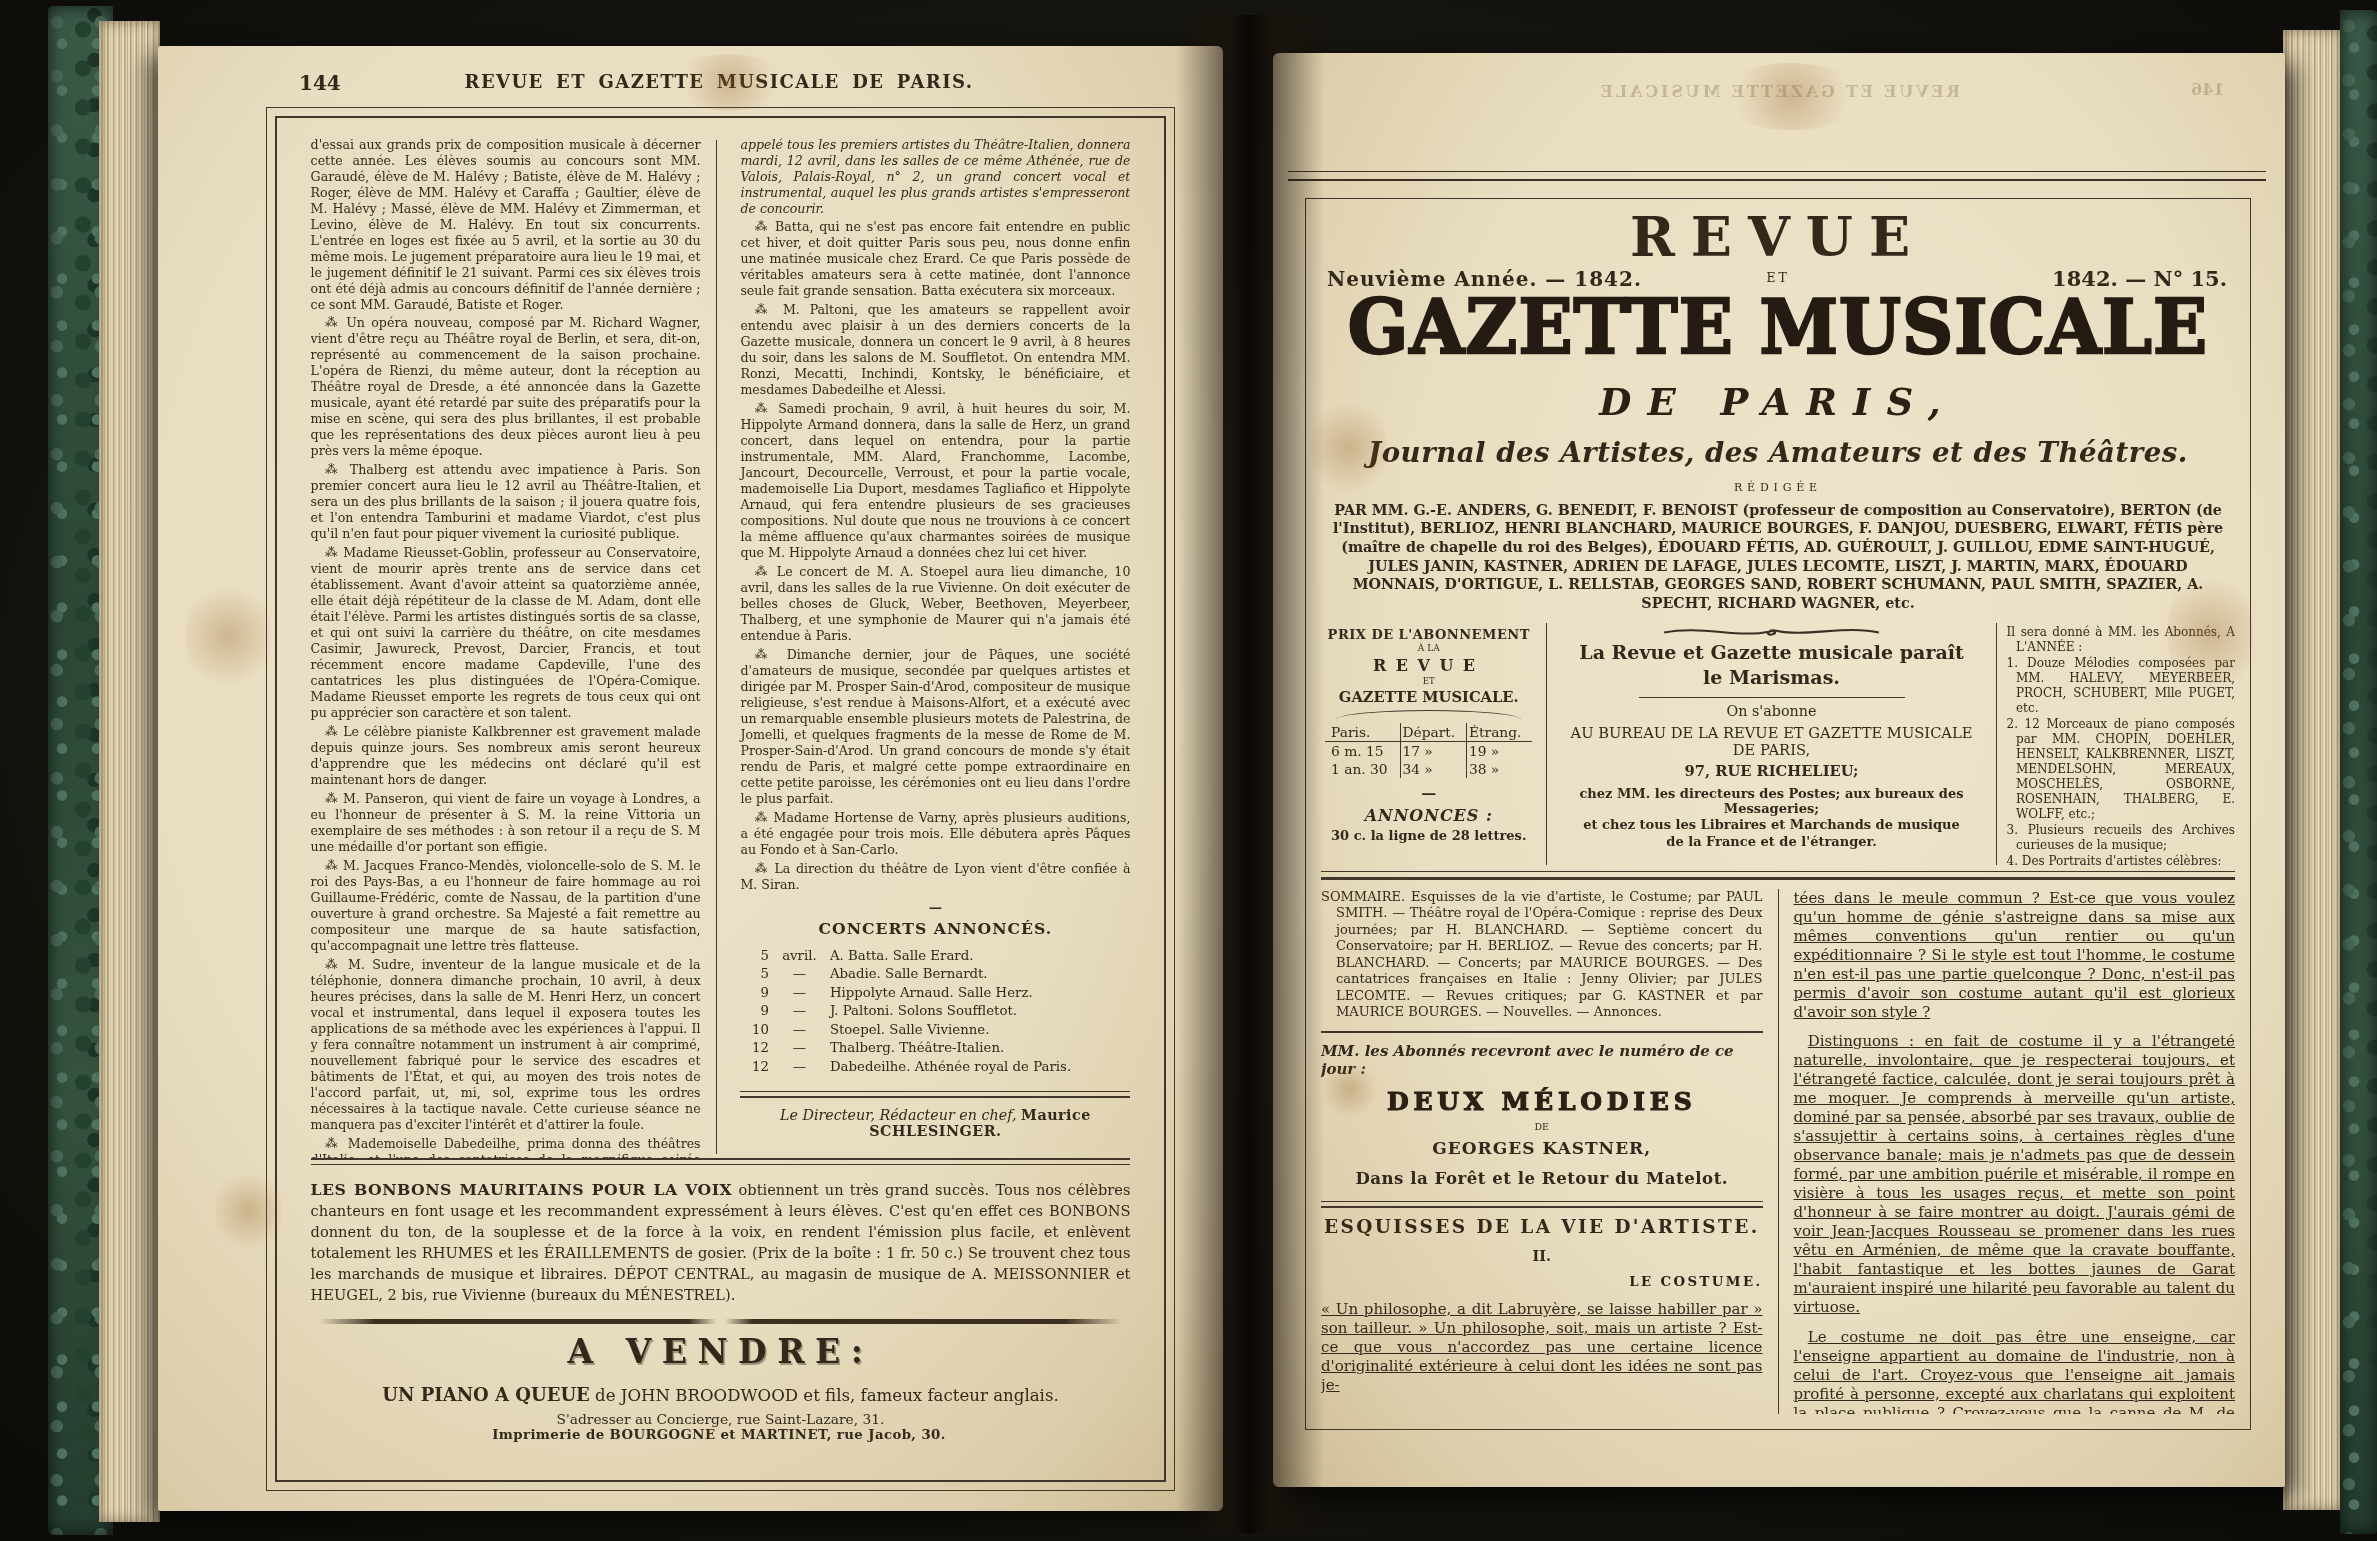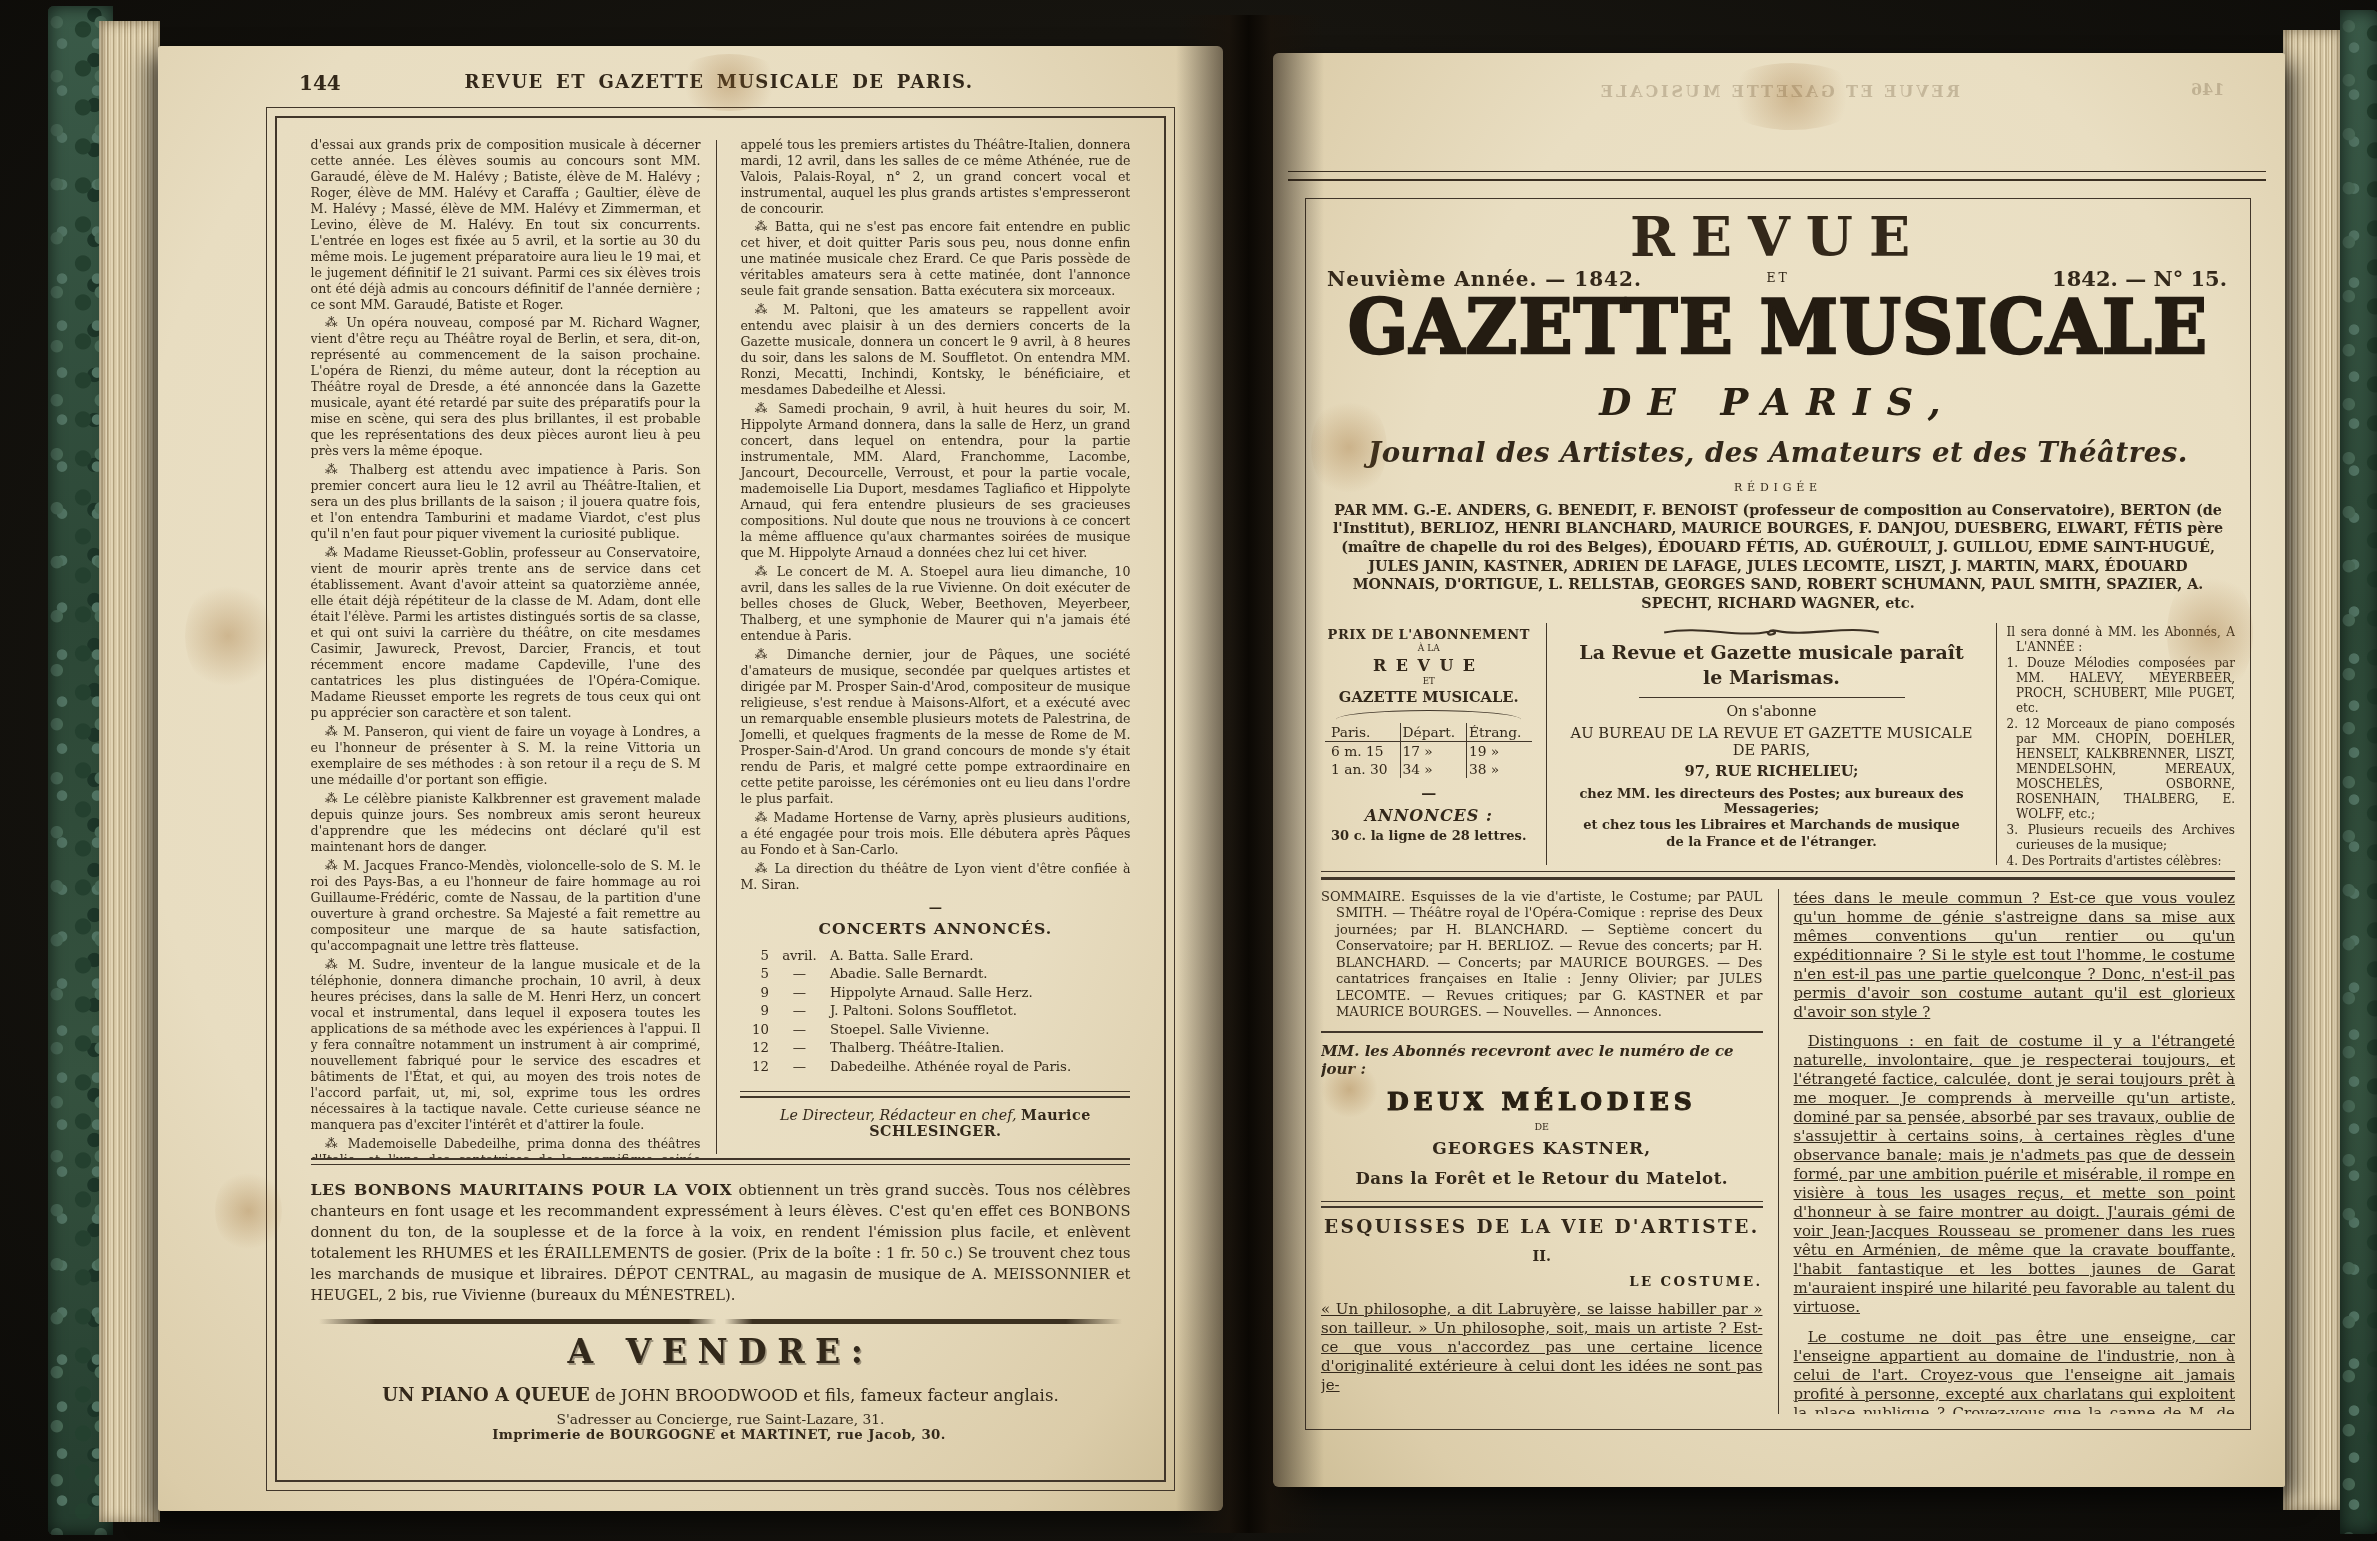--- a/index.html
+++ b/index.html
@@ -146,29 +146,29 @@
       <div class="lp-frame-in">
 
         <div class="cols">
           <div class="coldiv"></div>
 
           <div class="colL">
             <p class="news" style="text-indent:0;">d'essai aux grands prix de composition musicale à décerner cette année. Les élèves soumis au concours sont MM. Garaudé, élève de M. Halévy ; Batiste, élève de M. Halévy ; Roger, élève de MM. Halévy et Caraffa ; Gaultier, élève de M. Halévy ; Massé, élève de MM. Halévy et Zimmerman, et Levino, élève de M. Halévy. En tout six concurrents. L'entrée en loges est fixée au 5 avril, et la sortie au 30 du même mois. Le jugement préparatoire aura lieu le 19 mai, et le jugement définitif le 21 suivant. Parmi ces six élèves trois ont été déjà admis au concours définitif de l'année dernière ; ce sont MM. Garaudé, Batiste et Roger.</p>
             <p class="news">⁂ Un opéra nouveau, composé par M. Richard Wagner, vient d'être reçu au Théâtre royal de Berlin, et sera, dit-on, représenté au commencement de la saison prochaine. L'opéra de Rienzi, du même auteur, dont la réception au Théâtre royal de Dresde, a été annoncée dans la Gazette musicale, ayant été retardé par suite des préparatifs pour la mise en scène, qui sera des plus brillantes, il est probable que les représentations des deux pièces auront lieu à peu près vers la même époque.</p>
             <p class="news">⁂ Thalberg est attendu avec impatience à Paris. Son premier concert aura lieu le 12 avril au Théâtre-Italien, et sera un des plus brillants de la saison ; il jouera quatre fois, et l'on entendra Tamburini et madame Viardot, c'est plus qu'il n'en faut pour piquer vivement la curiosité publique.</p>
             <p class="news">⁂ Madame Rieusset-Goblin, professeur au Conservatoire, vient de mourir après trente ans de service dans cet établissement. Avant d'avoir atteint sa quatorzième année, elle était déjà répétiteur de la classe de M. Adam, dont elle était l'élève. Parmi les artistes distingués sortis de sa classe, et qui ont suivi la carrière du théâtre, on cite mesdames Casimir, Jawureck, Prevost, Darcier, Francis, et tout récemment encore madame Capdeville, l'une des cantatrices les plus distinguées de l'Opéra-Comique. Madame Rieusset emporte les regrets de tous ceux qui ont pu apprécier son caractère et son talent.</p>
+            <p class="news">⁂ Le célèbre pianiste Kalkbrenner est gravement malade depuis quinze jours. Ses nombreux amis seront heureux d'apprendre que les médecins ont déclaré qu'il est maintenant hors de danger.</p>
             <p class="news">⁂ M. Panseron, qui vient de faire un voyage à Londres, a eu l'honneur de présenter à S. M. la reine Vittoria un exemplaire de ses méthodes : à son retour il a reçu de S. M une médaille d'or portant son effigie.</p>
-            <p class="news">⁂ Le célèbre pianiste Kalkbrenner est gravement malade depuis quinze jours. Ses nombreux amis seront heureux d'apprendre que les médecins ont déclaré qu'il est maintenant hors de danger.</p>
             <p class="news">⁂ M. Jacques Franco-Mendès, violoncelle-solo de S. M. le roi des Pays-Bas, a eu l'honneur de faire hommage au roi Guillaume-Frédéric, comte de Nassau, de la partition d'une ouverture à grand orchestre. Sa Majesté a fait remettre au compositeur une marque de sa haute satisfaction, qu'accompagnait une lettre très flatteuse.</p>
             <p class="news">⁂ M. Sudre, inventeur de la langue musicale et de la téléphonie, donnera dimanche prochain, 10 avril, à deux heures précises, dans la salle de M. Henri Herz, un concert vocal et instrumental, dans lequel il exposera toutes les applications de sa méthode avec les expériences à l'appui. Il y fera connaître notamment un instrument à air comprimé, nouvellement fabriqué pour le service des escadres et bâtiments de l'État, et qui, au moyen des trois notes de l'accord parfait, ut, mi, sol, exprime tous les ordres nécessaires à la tactique navale. Cette curieuse séance ne manquera pas d'exciter l'intérêt et d'attirer la foule.</p>
             <p class="news">⁂ Mademoiselle Dabedeilhe, prima donna des théâtres d'Italie, et l'une des cantatrices de la magnifique soirée musicale de l'Athénée royal, où M. le marquis de Las Marismas avait</p>
           </div>
 
           <div class="colR">
-            <p class="news" style="text-indent:0;">appelé tous les premiers artistes du Théâtre-Italien, donnera mardi, 12 avril, dans les salles de ce même Athénée, rue de Valois, Palais-Royal, n° 2, un grand concert vocal et instrumental, auquel les plus grands artistes s'empresseront de concourir.</p>
+            <p class="news" style="text-indent:0;font-style:italic;">appelé tous les premiers artistes du Théâtre-Italien, donnera mardi, 12 avril, dans les salles de ce même Athénée, rue de Valois, Palais-Royal, n° 2, un grand concert vocal et instrumental, auquel les plus grands artistes s'empresseront de concourir.</p>
             <p class="news">⁂ Batta, qui ne s'est pas encore fait entendre en public cet hiver, et doit quitter Paris sous peu, nous donne enfin une matinée musicale chez Erard. Ce que Paris possède de véritables amateurs sera à cette matinée, dont l'annonce seule fait grande sensation. Batta exécutera six morceaux.</p>
             <p class="news">⁂ M. Paltoni, que les amateurs se rappellent avoir entendu avec plaisir à un des derniers concerts de la Gazette musicale, donnera un concert le 9 avril, à 8 heures du soir, dans les salons de M. Souffletot. On entendra MM. Ronzi, Mecatti, Inchindi, Kontsky, le bénéficiaire, et mesdames Dabedeilhe et Alessi.</p>
             <p class="news">⁂ Samedi prochain, 9 avril, à huit heures du soir, M. Hippolyte Armand donnera, dans la salle de Herz, un grand concert, dans lequel on entendra, pour la partie instrumentale, MM. Alard, Franchomme, Lacombe, Jancourt, Decourcelle, Verroust, et pour la partie vocale, mademoiselle Lia Duport, mesdames Tagliafico et Hippolyte Arnaud, qui fera entendre plusieurs de ses gracieuses compositions. Nul doute que nous ne trouvions à ce concert la même affluence qu'aux charmantes soirées de musique que M. Hippolyte Arnaud a données chez lui cet hiver.</p>
             <p class="news">⁂ Le concert de M. A. Stoepel aura lieu dimanche, 10 avril, dans les salles de la rue Vivienne. On doit exécuter de belles choses de Gluck, Weber, Beethoven, Meyerbeer, Thalberg, et une symphonie de Maurer qui n'a jamais été entendue à Paris.</p>
             <p class="news">⁂ Dimanche dernier, jour de Pâques, une société d'amateurs de musique, secondée par quelques artistes et dirigée par M. Prosper Sain-d'Arod, compositeur de musique religieuse, s'est rendue à Maisons-Alfort, et a exécuté avec un remarquable ensemble plusieurs motets de Palestrina, de Jomelli, et quelques fragments de la messe de Rome de M. Prosper-Sain-d'Arod. Un grand concours de monde s'y était rendu de Paris, et malgré cette pompe extraordinaire en cette petite paroisse, les cérémonies ont eu lieu dans l'ordre le plus parfait.</p>
             <p class="news">⁂ Madame Hortense de Varny, après plusieurs auditions, a été engagée pour trois mois. Elle débutera après Pâques au Fondo et à San-Carlo.</p>
             <p class="news">⁂ La direction du théâtre de Lyon vient d'être confiée à M. Siran.</p>
 
             <div class="dashline">—</div>
             <div class="concerts-h">CONCERTS ANNONCÉS.</div>

